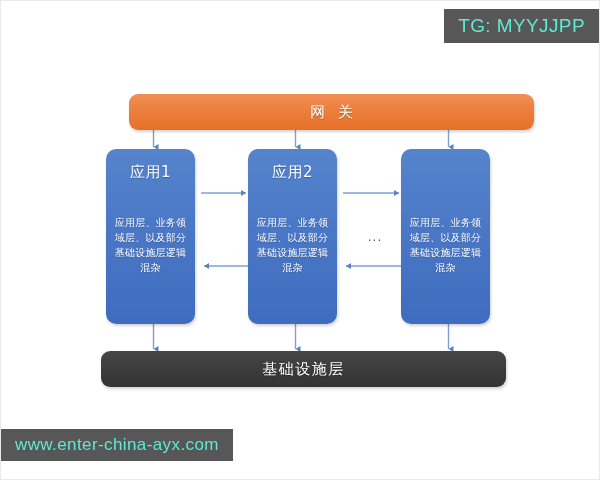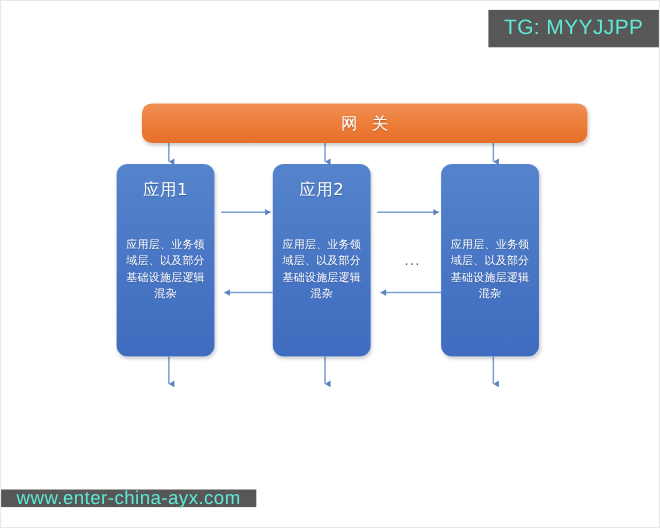--- a/index.html
+++ b/index.html
@@ -41,21 +41,21 @@
   #tg-badge {
     right: 0;
     top: 8px;
     height: 34px;
     padding: 0 14px;
     font-size: 19px;
   }
   #url-badge {
     left: 0;
     bottom: 18px;
-    height: 16px;
+    height: 32px;
     padding: 0 14px;
     font-size: 17px;
   }
 
   
   .node {
     position: absolute;
     box-sizing: border-box;
     border-radius: 9px;
     color: #ffffff;
@@ -209,18 +209,21 @@
     <div class="app-title">应用2</div>
     <div class="app-body">应用层、业务领域层、以及部分基础设施层逻辑混杂</div>
   </div>
 
   <div class="node app-node" id="app-node-n">
     <div class="app-body">应用层、业务领域层、以及部分基础设施层逻辑混杂</div>
   </div>
 
   <div id="ellipsis-marker">...</div>
 
+  <div class="node" id="infrastructure-node">
+    <span id="infrastructure-label">基础设施层</span>
+  </div>
 
   <div class="watermark" id="tg-badge">TG: MYYJJPP</div>
 
   <div class="watermark" id="url-badge">www.enter-china-ayx.com</div>
 
 </div>
 
 </body></html>

